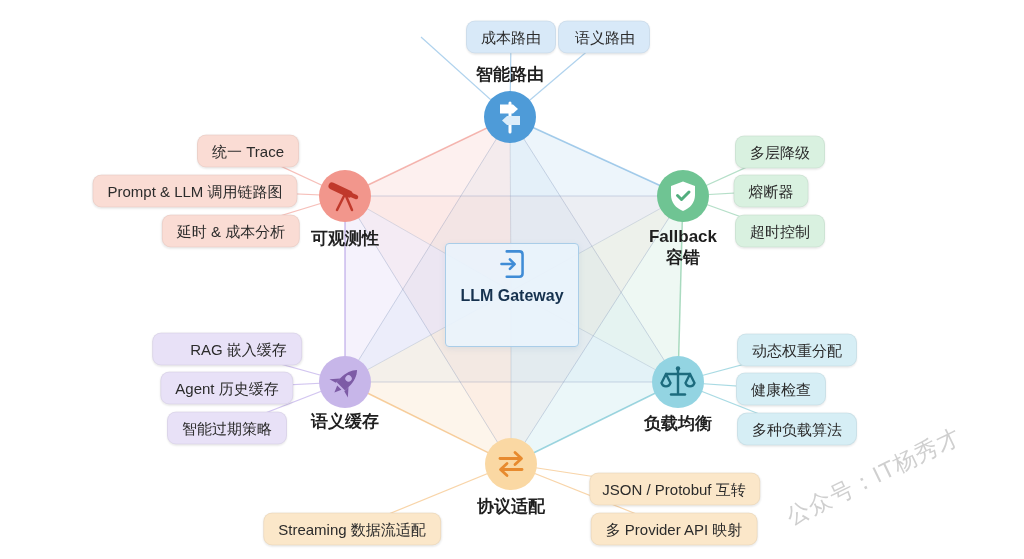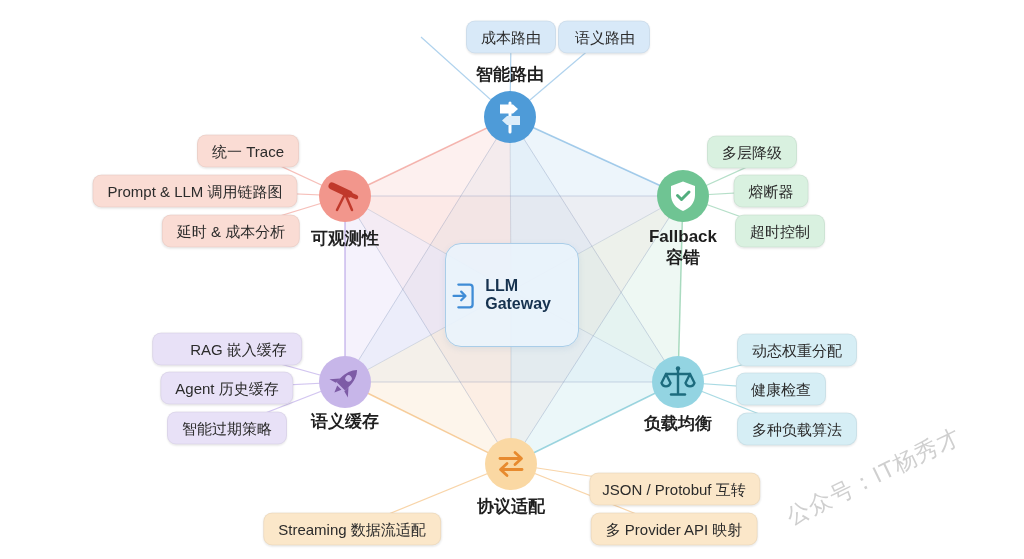--- a/index.html
+++ b/index.html
@@ -22,22 +22,22 @@
   .tag.orange{background:#FBE7C9;}
   .node-icon{position:absolute;width:54px;height:54px;z-index:3;}
   .node-label{
     position:absolute;transform:translate(-50%,0);z-index:3;
     font-size:17px;font-weight:700;color:#1f1f1f;text-align:center;
     line-height:21px;white-space:nowrap;
   }
   .node-label.wrap{white-space:normal;width:86px;}
   .center-card{
     position:absolute;left:445px;top:243px;width:132px;height:102px;z-index:2;
-    background:rgba(233,243,252,0.93);border:1.5px solid #A9CDE8;border-radius:16px;
-    display:flex;flex-direction:row;align-items:center;justify-content:flex-start;gap:5px;
+    background:rgba(233,243,252,0.93);border:1.5px solid #A9CDE8;border-radius:4px;
+    display:flex;flex-direction:column;align-items:center;justify-content:flex-start;gap:5px;
     box-shadow:0 2px 6px rgba(80,130,180,0.12);
   }
   .center-title{font-size:16px;font-weight:700;color:#16324F;}
   .watermark{
     position:absolute;left:788px;top:503px;z-index:4;white-space:nowrap;
     font-size:23px;letter-spacing:1px;color:rgba(110,110,110,0.33);
     transform:rotate(-26deg);transform-origin:0 50%;
   }
 </style>
 </head>
@@ -165,21 +165,21 @@
   <div class="node-label" style="left:678px;top:413px;">负载均衡</div>
   <div class="node-label" style="left:511px;top:496px;">协议适配</div>
 
   <div class="tag blue" style="left:511px;top:37px;text-align:right;">成本路由</div>
   <div class="tag blue" style="left:604px;top:37px;padding-left:16px;">语义路由</div>
 
   <div class="tag pink" style="left:248px;top:151px;">统一 Trace</div>
   <div class="tag pink" style="left:195px;top:191px;">Prompt &amp; LLM 调用链路图</div>
   <div class="tag pink" style="left:231px;top:231px;">延时 &amp; 成本分析</div>
 
-  <div class="tag green" style="left:752px;top:152px;">多层降级</div>
+  <div class="tag green" style="left:780px;top:152px;">多层降级</div>
   <div class="tag green" style="left:771px;top:191px;">熔断器</div>
   <div class="tag green" style="left:780px;top:231px;">超时控制</div>
 
   <div class="tag purple" style="left:227px;top:349px;padding-left:37px;">RAG 嵌入缓存</div>
   <div class="tag purple" style="left:227px;top:388px;">Agent 历史缓存</div>
   <div class="tag purple" style="left:227px;top:428px;">智能过期策略</div>
 
   <div class="tag teal" style="left:797px;top:350px;">动态权重分配</div>
   <div class="tag teal" style="left:781px;top:389px;">健康检查</div>
   <div class="tag teal" style="left:797px;top:429px;border-radius:10px;">多种负载算法</div>

